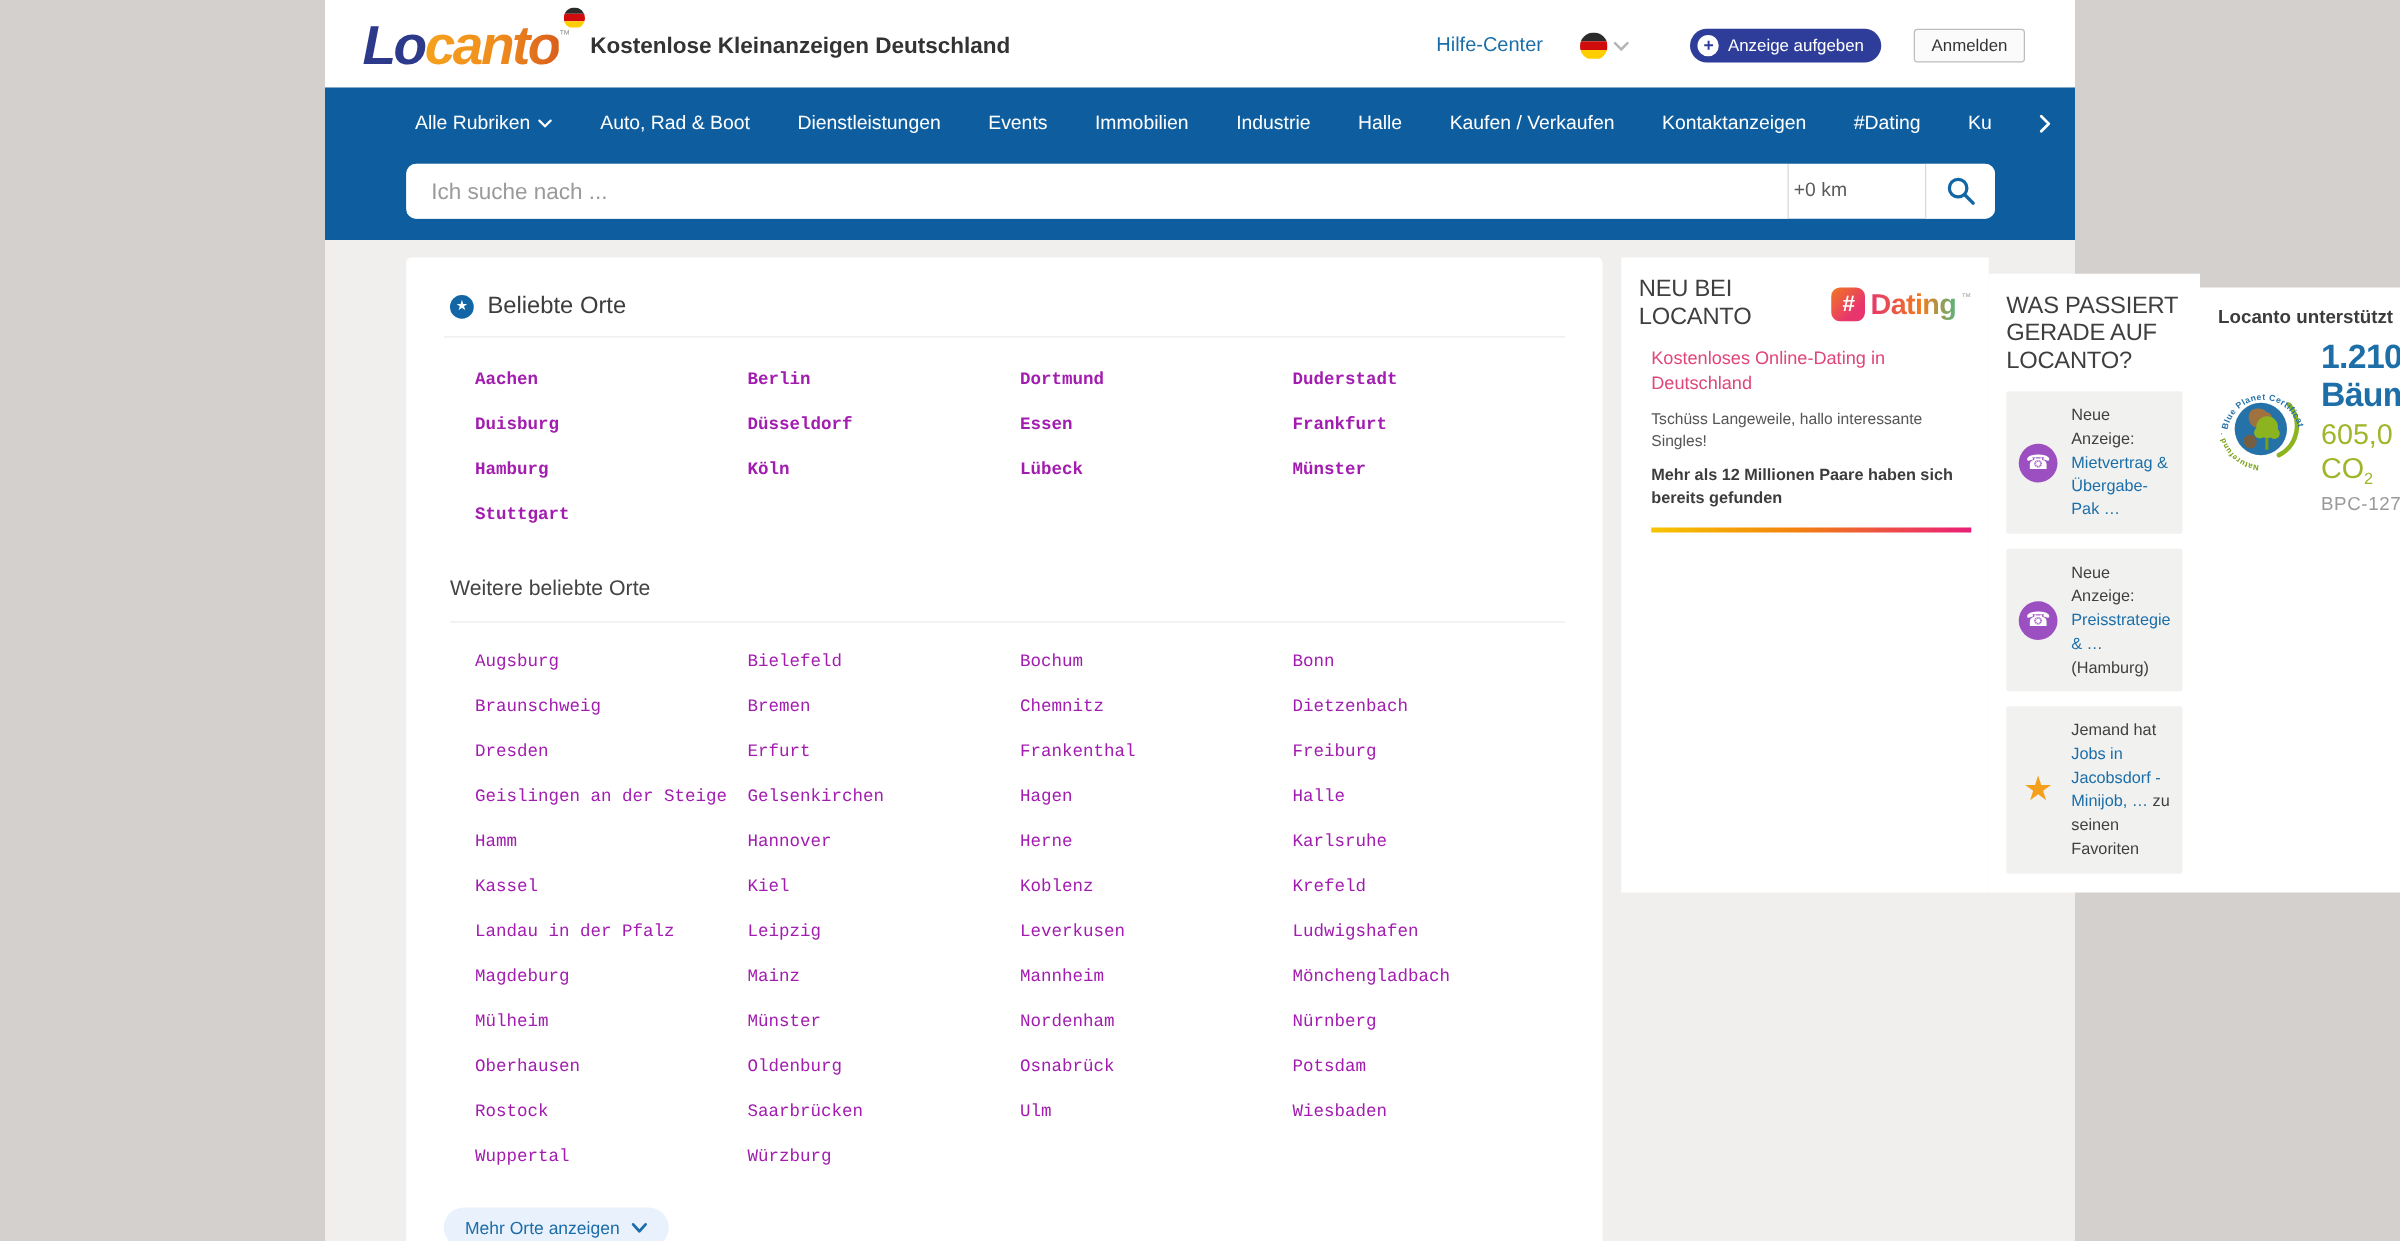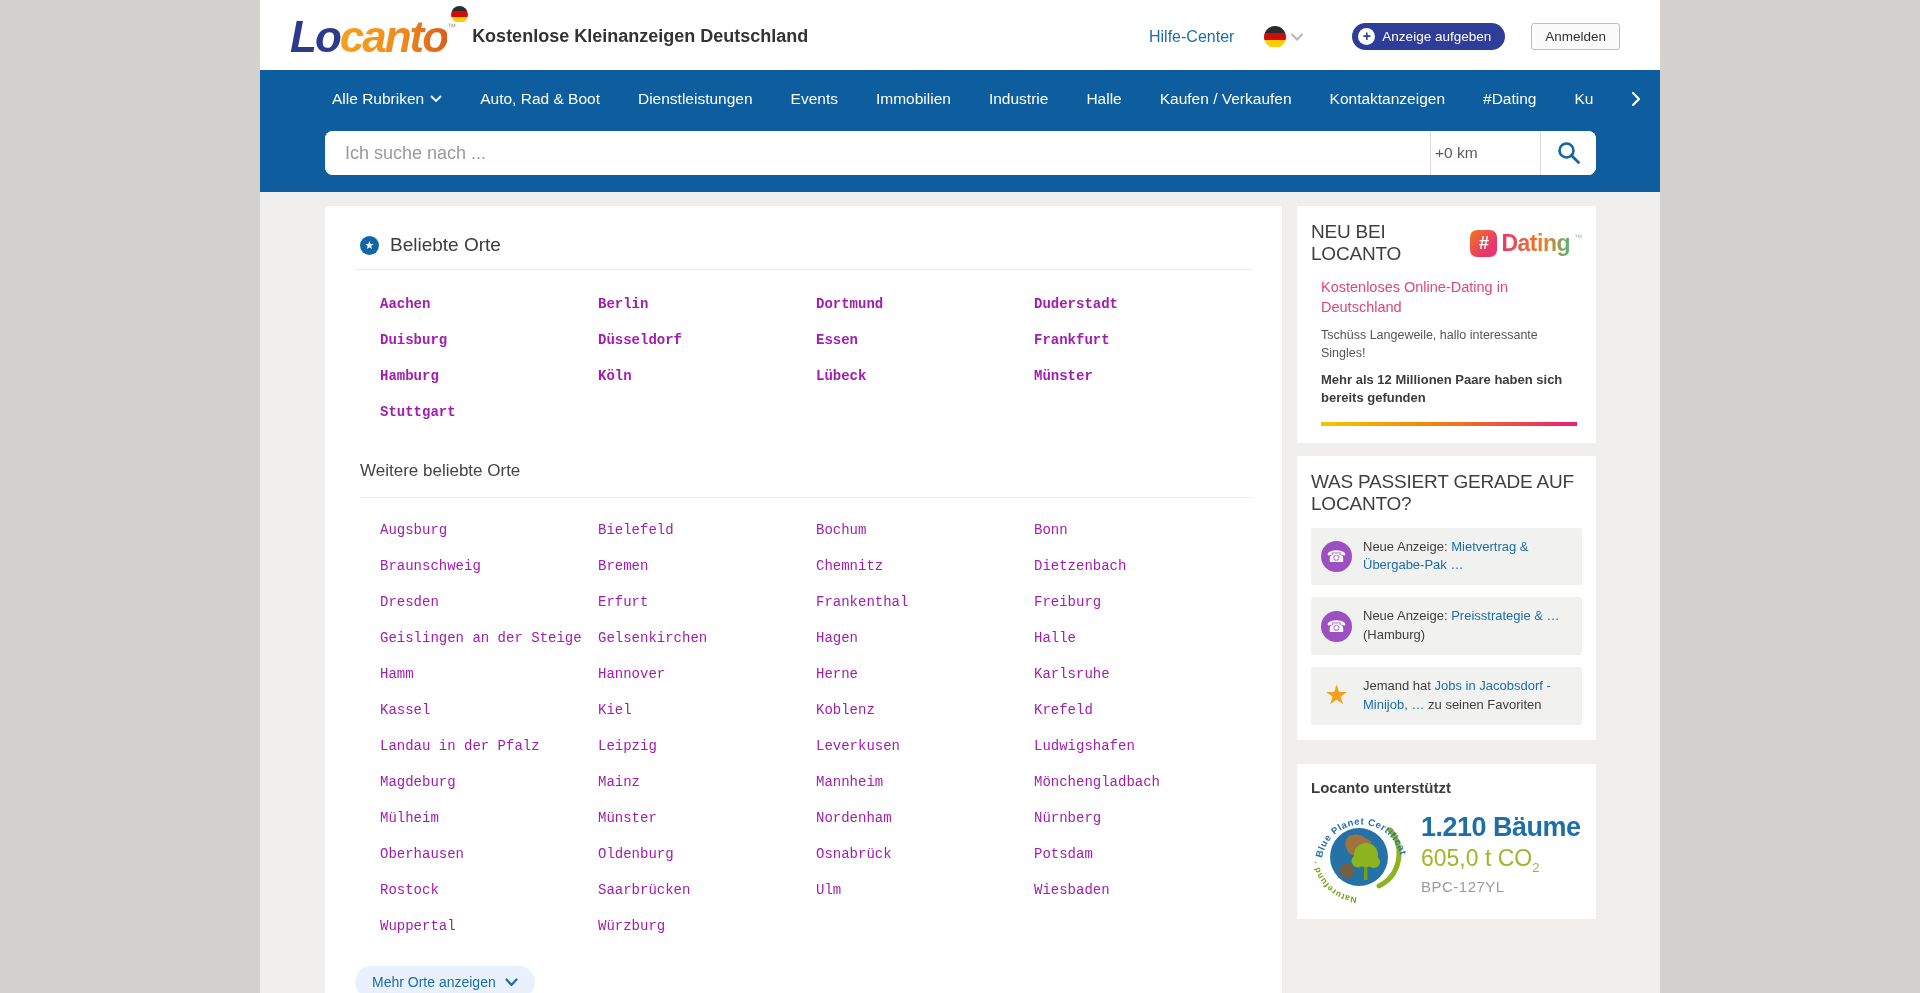--- a/index.html
+++ b/index.html
@@ -63,21 +63,21 @@
     text-decoration: none; cursor: pointer; font-family: Liberation Mono, monospace; }
   .city-grid.bold a { font-weight: 700; }
   .sub-head { margin: 23px 0 0 5px; font-size: 17px; font-weight: 400; color: #444; padding-bottom: 16px;
     border-bottom: 1px solid #ececec; }
   .city-grid.second { margin-top: 22px; }
   .more-pill { margin-top: 14px; display: inline-flex; align-items: center; gap: 9px; height: 32px; border: none;
     border-radius: 16px; background: #e9f2fc; color: #1b6ca8; font-size: 14px; padding: 0 17px; cursor: pointer;
     font-family: inherit; }
 
   
-  .sidebar { width: 299px; margin: 14px 0 0 15px; display: flex; flex-direction: column; }
+  .sidebar { width: 299px; margin: 14px 0 0 15px; display: flex; flex-direction: row; }
   .side-card { background: #fff; padding: 15px 14px; }
   .side-heading { font-size: 19px; font-weight: 400; color: #3f3f3f; letter-spacing: -0.2px; }
   .dating-card .head-row { display: flex; align-items: center; justify-content: space-between; }
   .dating-logo { display: flex; align-items: center; gap: 4px; }
   .hash-box { width: 27px; height: 27px; border-radius: 7px; background: linear-gradient(135deg, #f0791f 0%, #e8356d 70%);
     color: #fff; font-weight: 700; font-size: 18px; line-height: 27px; text-align: center; }
   .dating-word { font-size: 23px; font-weight: 700; letter-spacing: -0.5px;
     background: linear-gradient(90deg, #e8356d 0%, #ef7c1c 60%, #58b47c 100%);
     -webkit-background-clip: text; background-clip: text; color: transparent; }
   .dating-tm { font-size: 8px; color: #aaa; align-self: flex-start; margin-top: 3px; }

